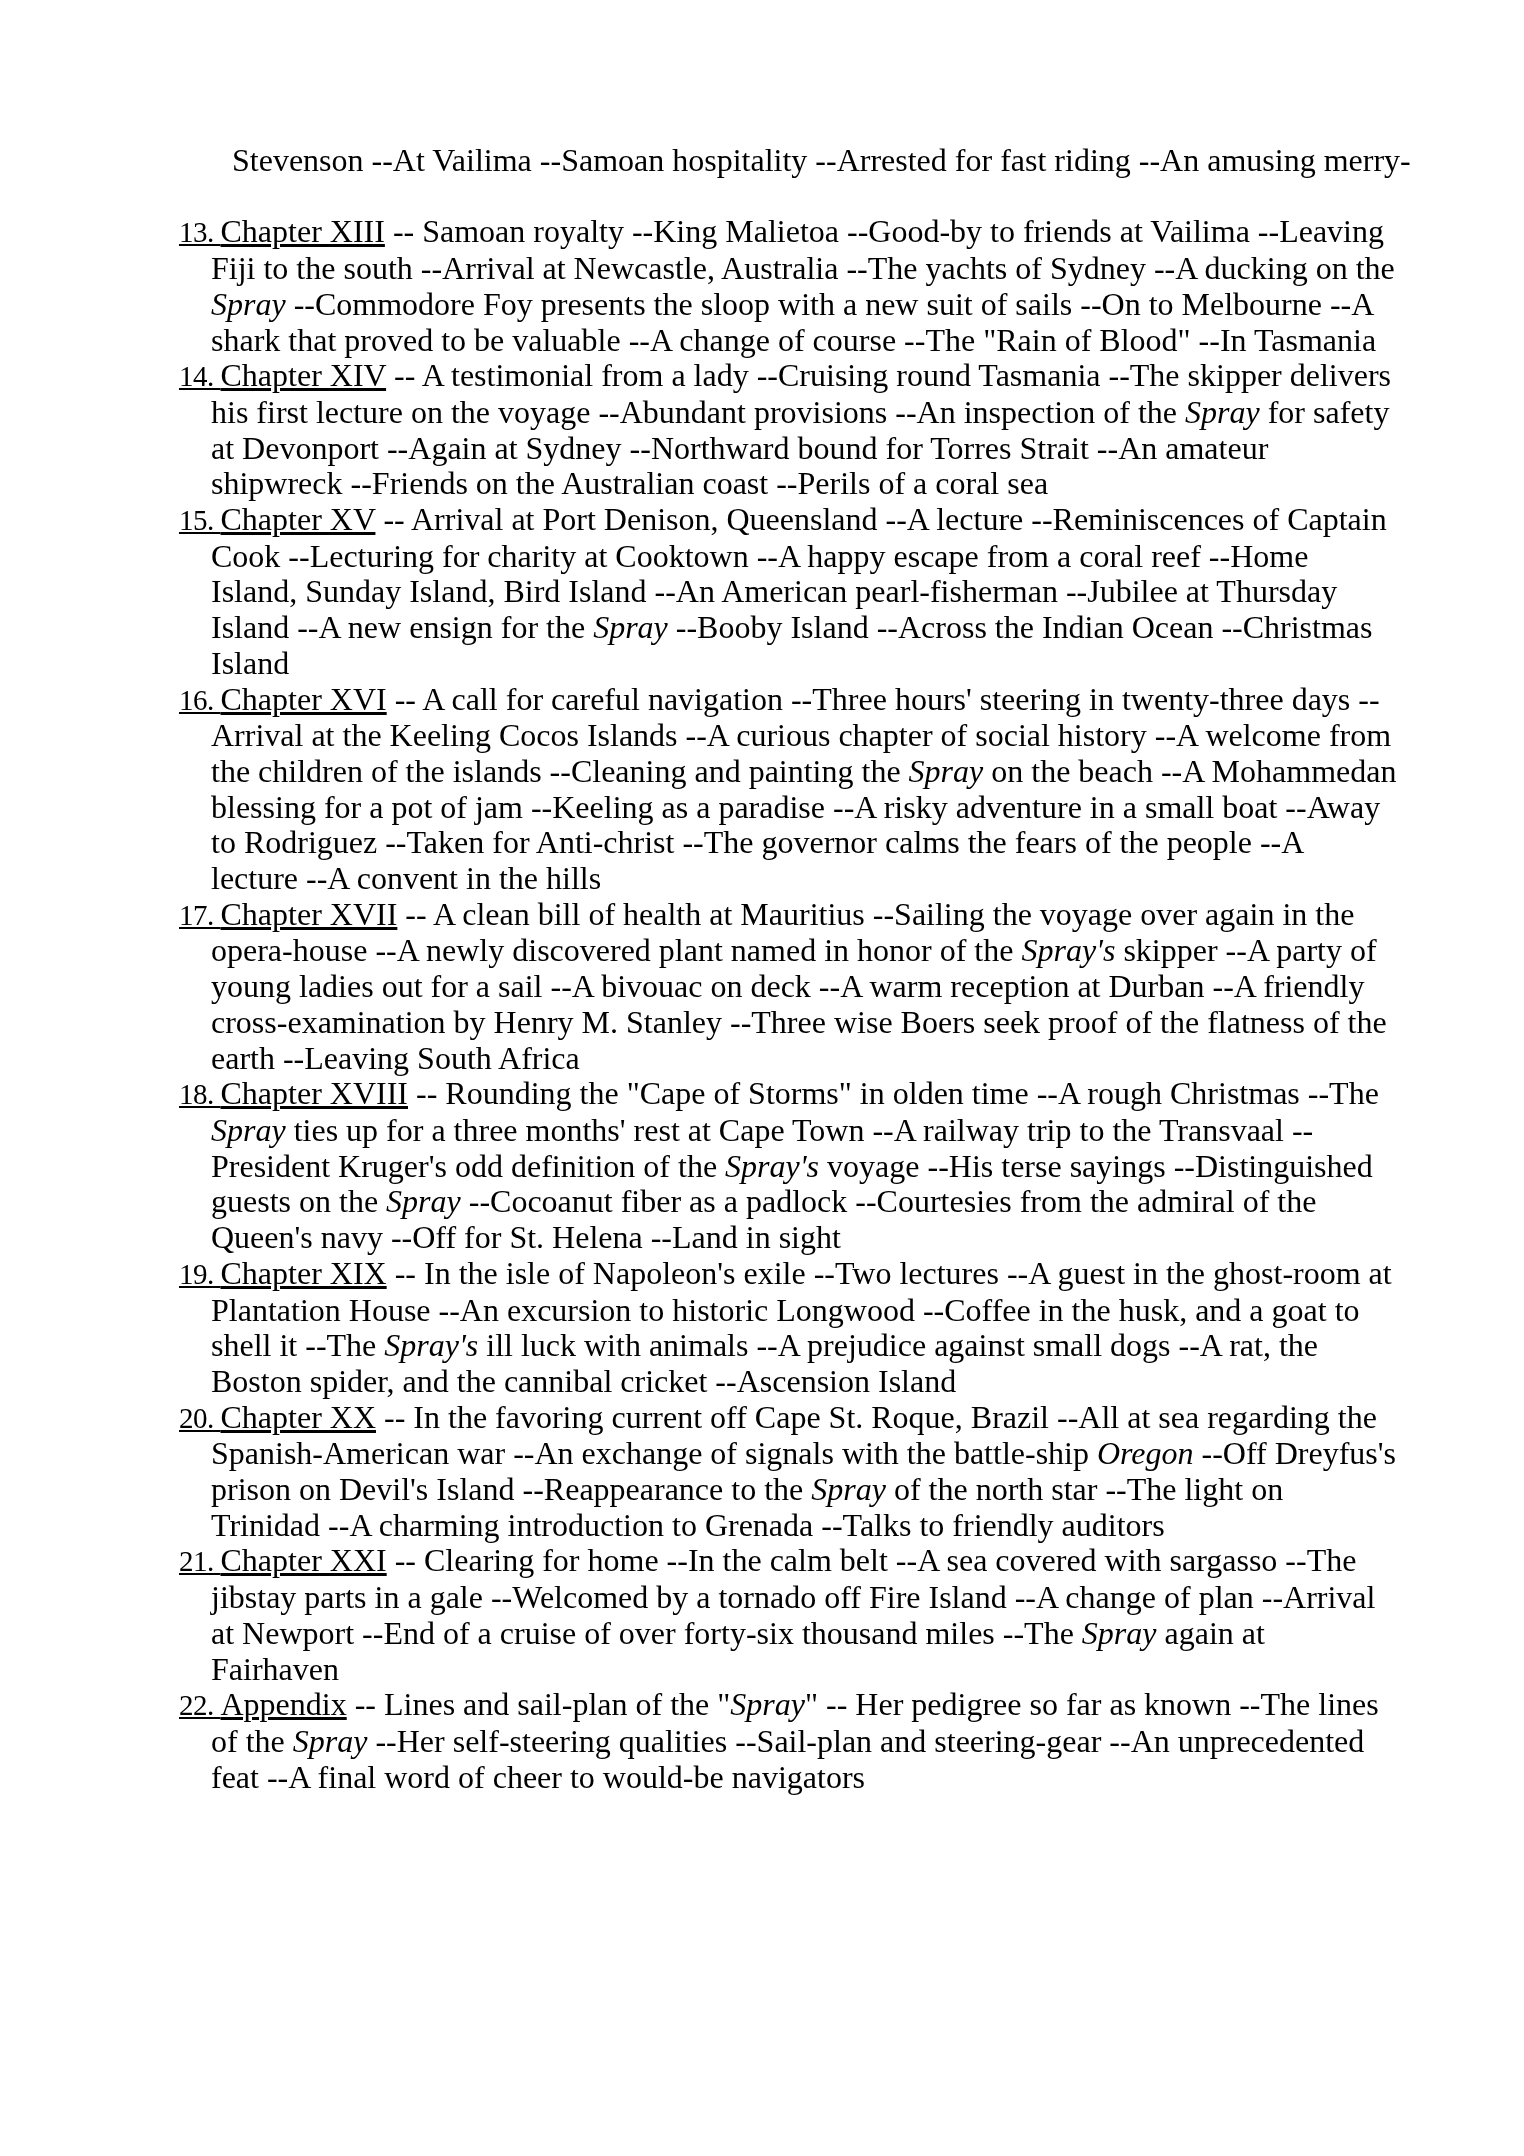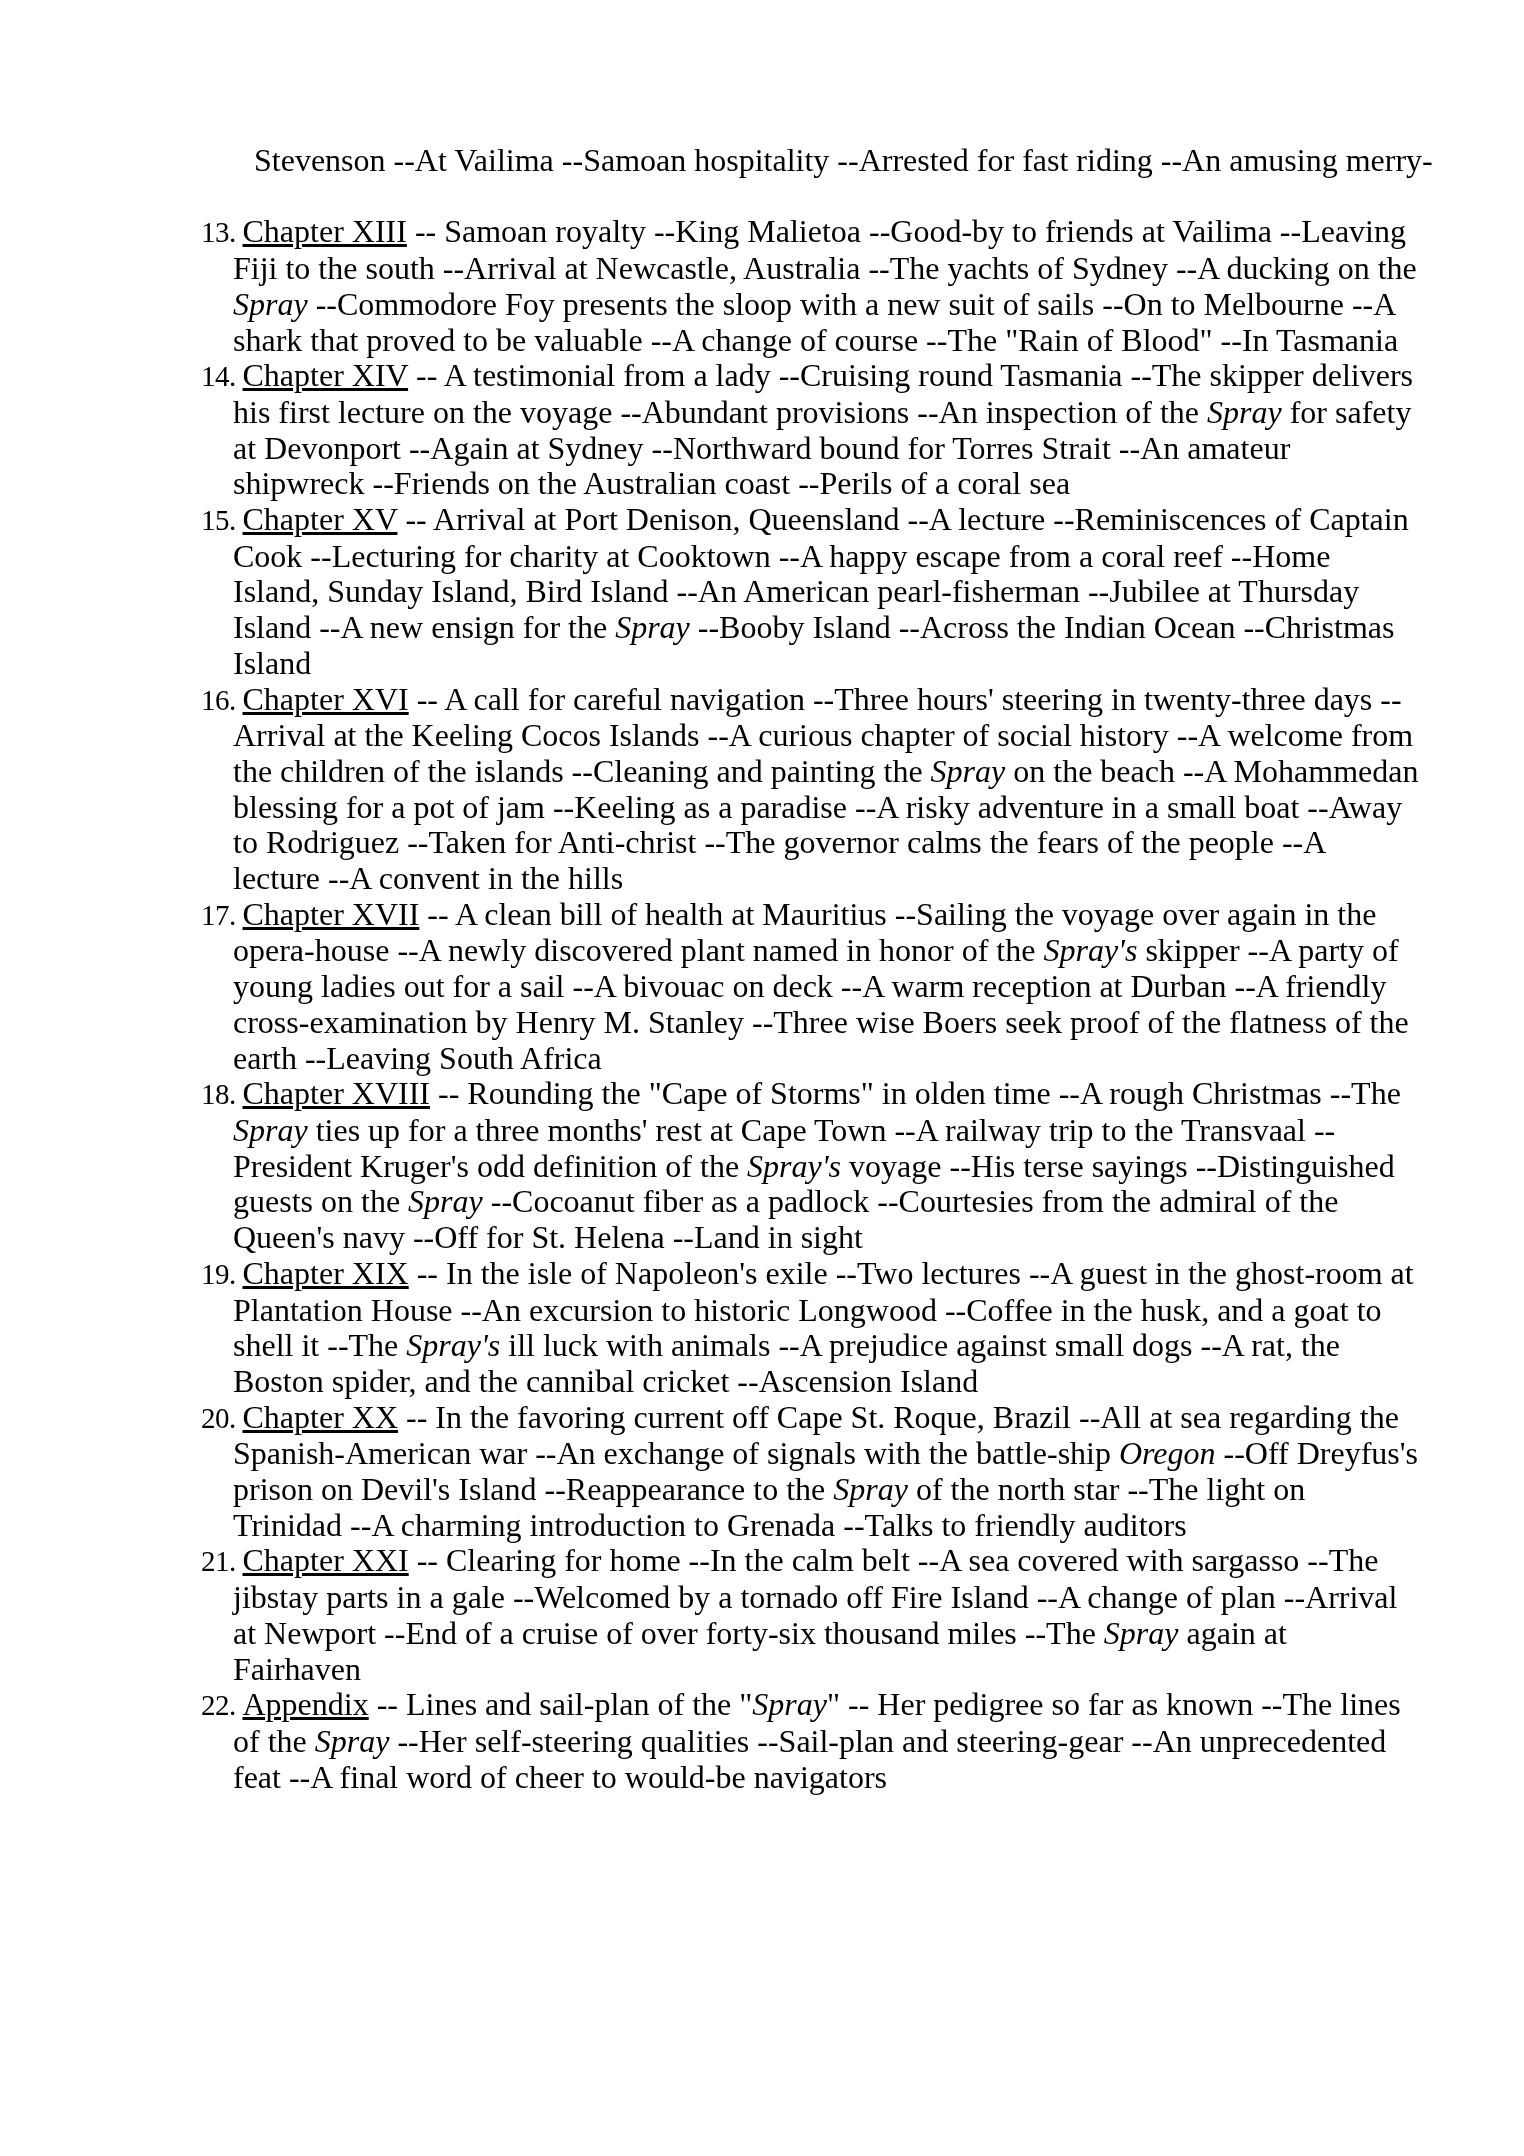--- a/index.html
+++ b/index.html
@@ -13,34 +13,34 @@
   .toc {
     position: absolute;
     left: 179px;
     top: 143px;
     width: 1250px;
     font-family: "Liberation Serif", "DejaVu Serif", serif;
     font-size: 32px;
     line-height: 35.7px;
     color: #000000;
     text-align: left;
-    margin-left: 22px;
   }
   .toc-item {
     margin: 0;
     padding-left: 32px;
     text-indent: -32px;
   }
   .toc-frag {
     margin: 0;
     padding: 0;
   }
   .num {
     font-size: 29px;
     letter-spacing: -0.5px;
+    text-decoration: underline;
   }
   .chapter-link {
     color: inherit;
     text-decoration: underline;
     cursor: pointer;
   }
   .it { font-style: italic; }
   .ind { display: inline-block; height: 1px; }
 </style>
 </head>

